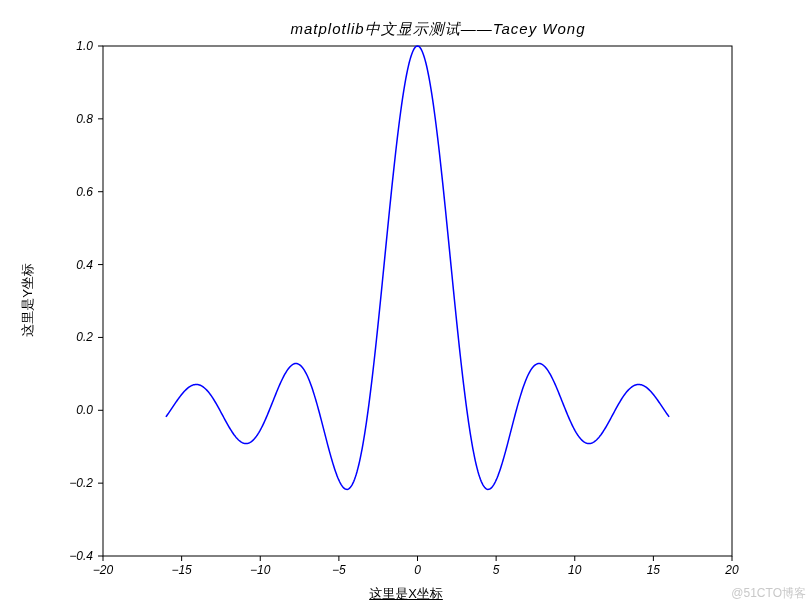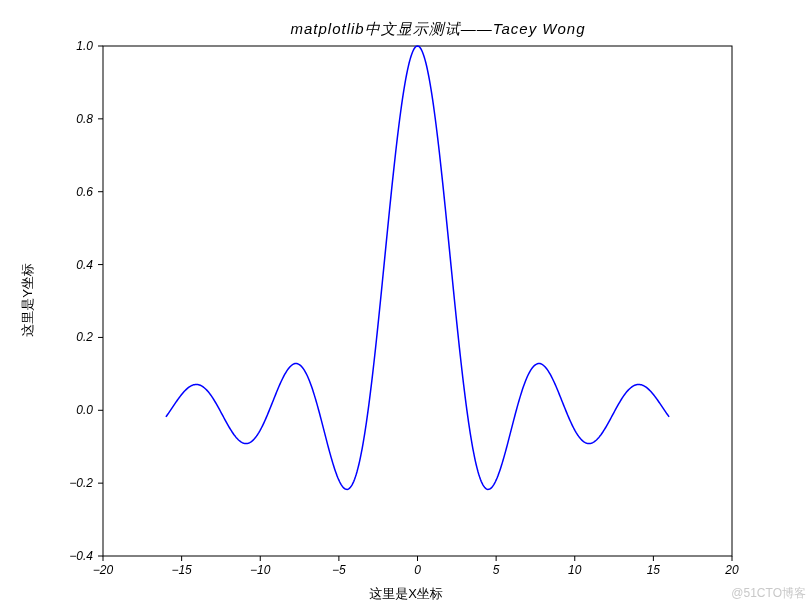--- a/index.html
+++ b/index.html
@@ -36,20 +36,21 @@
     margin-left: 32px;
   }
   .xlabel {
     position: absolute;
     left: 0;
     width: 812px;
     text-align: center;
     top: 585px;
     font-size: 13px;
     color: #000;
+    text-decoration: underline;
   }
   .ylabel {
     position: absolute;
     left: 28px;
     top: 300px;
     font-size: 13px;
     color: #000;
     transform: translate(-50%, -50%) rotate(-90deg);
     transform-origin: center center;
     white-space: nowrap;

